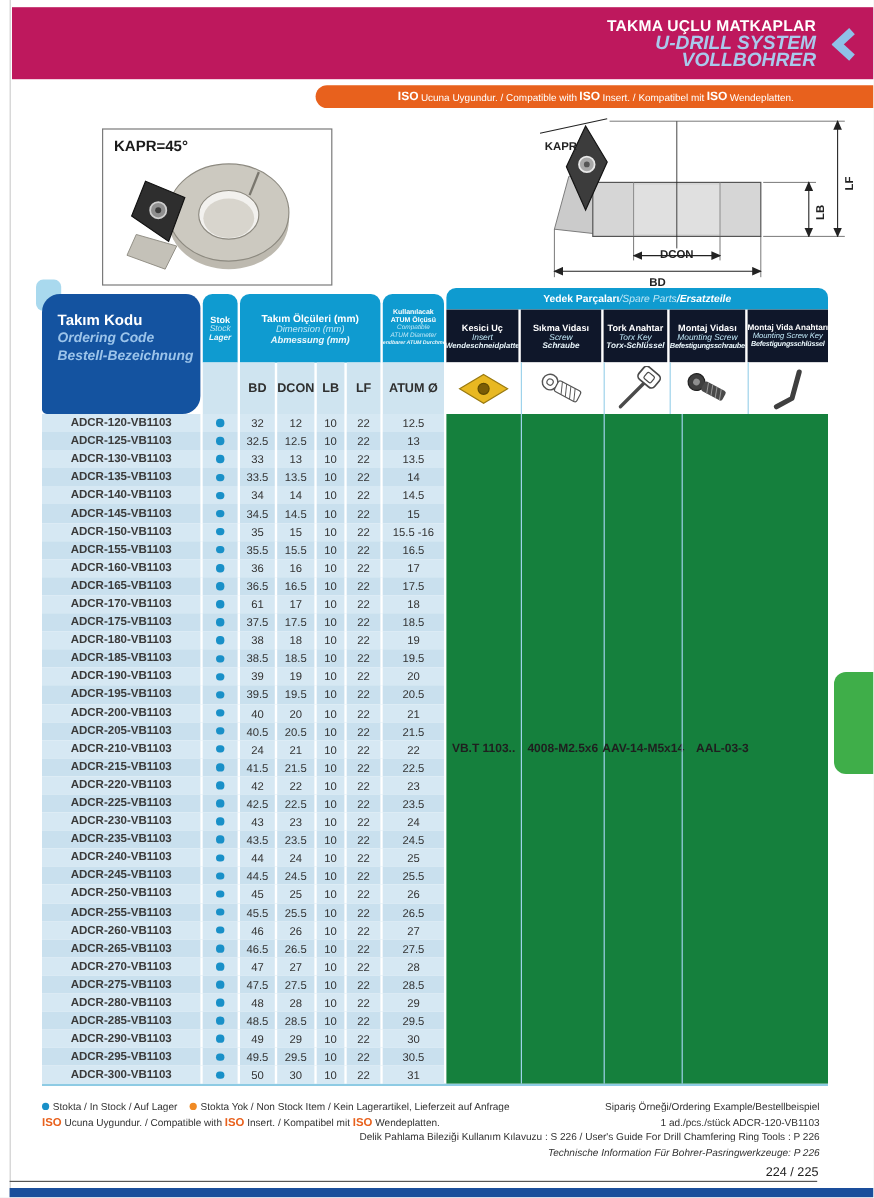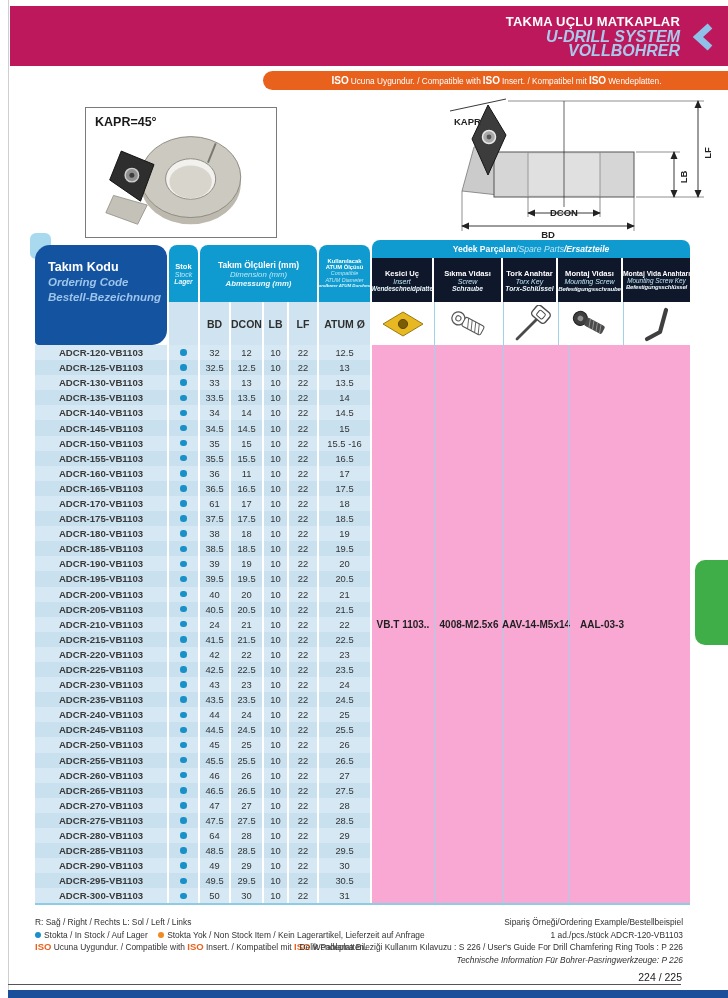--- a/index.html
+++ b/index.html
@@ -74,21 +74,21 @@
   .tbody{position:relative;width:655px;border-bottom:2px solid #8ecbe4;}
   .trow{display:flex;height:15.1px;}
   .c{box-sizing:border-box;display:flex;align-items:center;justify-content:center;border-right:2px solid #fff;
     font-size:9.4px;color:#333;}
   .trow:nth-of-type(odd) .c{background:#d6e8f3;}
   .trow:nth-of-type(even) .c{background:#c9e0ee;}
   .w-code{width:134px;font-weight:bold;font-size:9.6px;color:#3a3a3a;}
   .w-stok{width:31px;} .w-bd{width:31px;} .w-dcon{width:33px;} .w-lb{width:25px;} .w-lf{width:30px;}
   .w-atum{width:51px;border-right:none;}
   .dot{width:6.5px;height:6.5px;border-radius:50%;background:#1990c8;}
-  .spare-vals{position:absolute;left:337px;top:0;width:318px;height:100%;display:flex;background:#f9a8d4;}
+  .spare-vals{position:absolute;left:337px;top:0;width:318px;height:100%;display:flex;background:#15803d;}
   .sv{box-sizing:border-box;display:flex;align-items:center;justify-content:center;border-left:1px solid #9ed3ea;
     font-size:10px;font-weight:bold;color:#1f1f1f;white-space:nowrap;}
   .sv:first-child{border-left:none;}
   .sv0{width:62px;} .sv1{width:69px;} .sv2{width:55px;} .sv3{width:65px;} .sv4{width:67px;}
 
   .green-tab{position:absolute;right:0;top:560px;width:33px;height:85px;background:#3fae49;border-radius:10px 0 0 10px;}
 
   
   .foot-left{position:absolute;left:35px;top:916px;font-size:8.4px;color:#333;line-height:12.6px;white-space:nowrap;}
   .leg-dot{display:inline-block;width:6px;height:6px;border-radius:50%;vertical-align:middle;margin:0 3px 1px 0;}
@@ -394,21 +394,21 @@
             <div class="c w-lf">22</div>
             <div class="c w-atum">16.5</div>
           </div>
 
           <div class="trow">
             <div class="c w-code">ADCR-160-VB1103</div>
             <div class="c w-stok">
               <span class="dot"></span>
             </div>
             <div class="c w-bd">36</div>
-            <div class="c w-dcon">11</div>
+            <div class="c w-dcon">16</div>
             <div class="c w-lb">10</div>
             <div class="c w-lf">22</div>
             <div class="c w-atum">17</div>
           </div>
 
           <div class="trow">
             <div class="c w-code">ADCR-165-VB1103</div>
             <div class="c w-stok">
               <span class="dot"></span>
             </div>
@@ -681,21 +681,21 @@
             <div class="c w-lb">10</div>
             <div class="c w-lf">22</div>
             <div class="c w-atum">28.5</div>
           </div>
 
           <div class="trow">
             <div class="c w-code">ADCR-280-VB1103</div>
             <div class="c w-stok">
               <span class="dot"></span>
             </div>
-            <div class="c w-bd">64</div>
+            <div class="c w-bd">48</div>
             <div class="c w-dcon">28</div>
             <div class="c w-lb">10</div>
             <div class="c w-lf">22</div>
             <div class="c w-atum">29</div>
           </div>
 
           <div class="trow">
             <div class="c w-code">ADCR-285-VB1103</div>
             <div class="c w-stok">
               <span class="dot"></span>
@@ -748,21 +748,20 @@
         <div class="sv sv1">4008-M2.5x6</div>
         <div class="sv sv3">AAV-14-M5x14</div>
         <div class="sv sv4">AAL-03-3</div>
       </div>
     </div>
   </div>
 
   <div class="green-tab"></div>
 
   <div class="foot-left">
-    <div>R: Sağ / Right / Rechts   L: Sol / Left / Links</div>
     <div>
       <span class="leg-dot leg-blue"></span><span>Stokta / In Stock / Auf Lager</span>
       <span class="leg-dot leg-orange" style="margin-left:8px"></span><span>Stokta Yok / Non Stock Item / Kein Lagerartikel, Lieferzeit auf Anfrage</span>
     </div>
     <div>
       <span class="iso-o">ISO</span><span> Ucuna Uygundur. / Compatible with </span><span class="iso-o">ISO</span><span> Insert. / Kompatibel mit </span><span class="iso-o">ISO</span><span> Wendeplatten.</span>
     </div>
   </div>
 
   <div class="foot-right">

